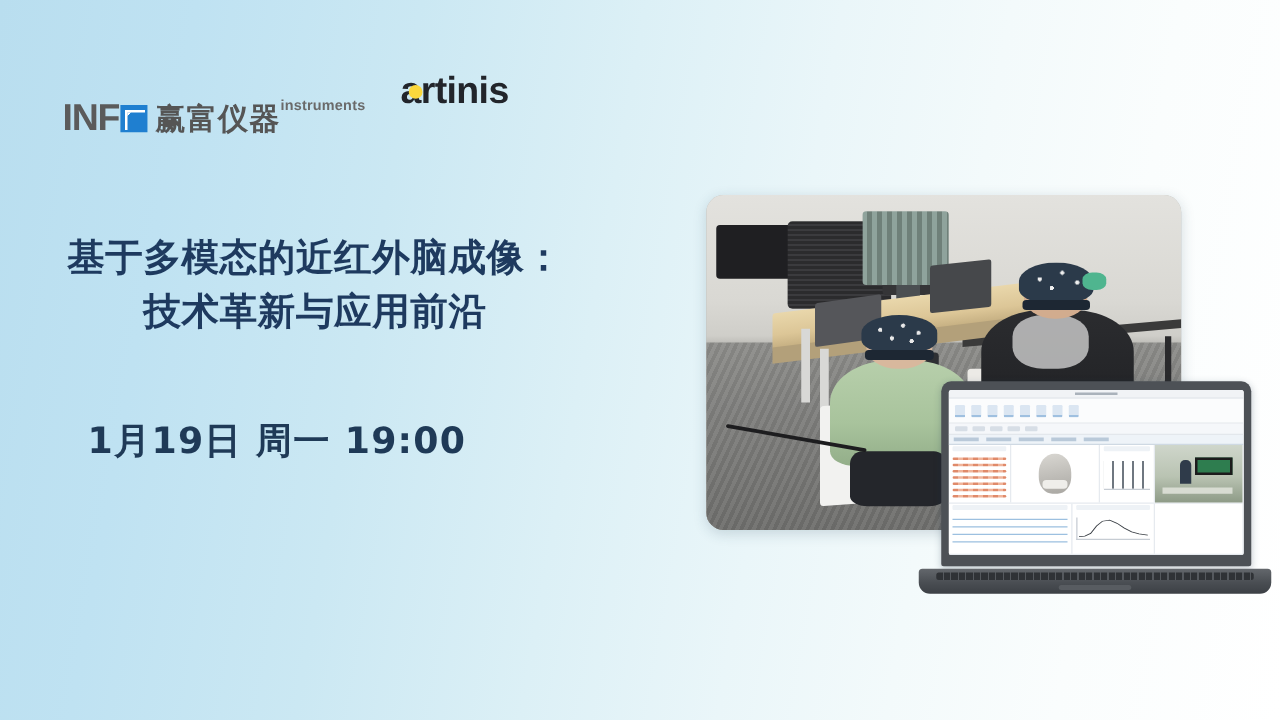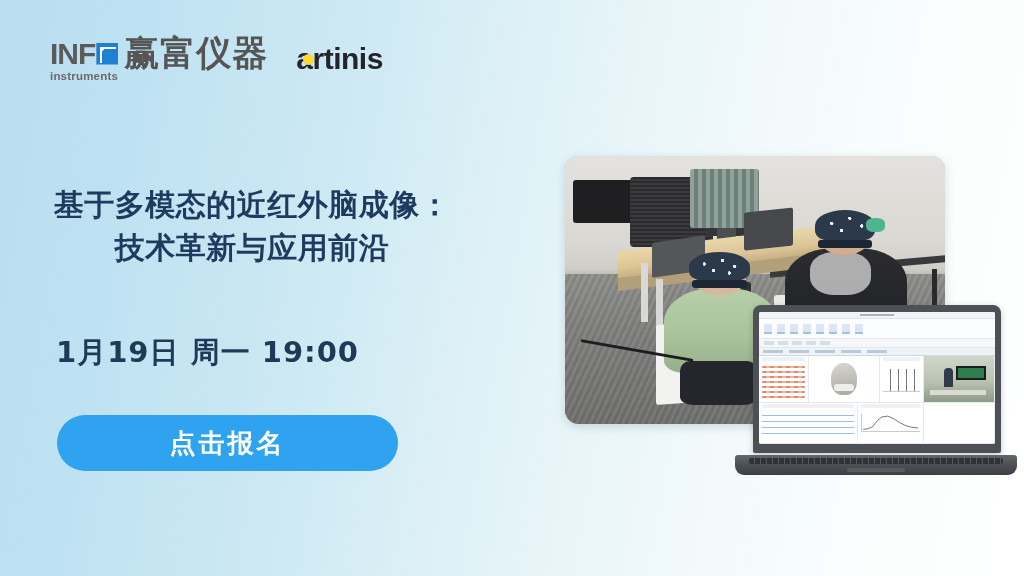--- a/index.html
+++ b/index.html
@@ -21,21 +21,21 @@
        #fafdfd 84%,
        #ffffff 100%);
     overflow:hidden;
   }
 
   
   .logo-row {
     position:absolute; left:50px; top:36px;
     display:flex; align-items:center; gap:28px;
   }
-  .info-logo { display:flex; flex-direction:column; align-items:flex-start; }
+  .info-logo { display:flex; flex-direction:row; align-items:flex-start;margin-top:44px; }
   .info-top { display:flex; align-items:center; }
   .info-word {
     font-family:"Liberation Sans", sans-serif;
     font-weight:bold; font-size:30px; letter-spacing:-1px;
     color:#5b5b5b; line-height:1;
   }
   .info-sq {
     width:22px; height:22px; margin-left:1px;
     background:#1f7fd0; position:relative;
     clip-path:polygon(0 0, 100% 0, 100% 100%, 0 100%);
@@ -46,21 +46,21 @@
     border-left:2px solid #ffffff; border-top:2px solid #ffffff;
     border-right:0; border-bottom:0;
     background:linear-gradient(135deg,#ffffff 0 2px, transparent 2px);
   }
   .info-sub {
     font-size:11.5px; color:#6a6a6a; letter-spacing:.2px;
     margin-top:-1px; font-weight:600;text-align:center;
   }
   .info-cn {
     font-family:"DejaVu Sans", sans-serif;
-    font-weight:bold; font-size:35px; color:#555555;
+    font-weight:bold; font-size:24px; color:#555555;
     letter-spacing:1px; margin-left:6px; line-height:1;
     align-self:center;
   }
   .artinis {
     display:flex; align-items:center;
     font-weight:bold; font-size:30px; color:#22252b;
     letter-spacing:-.5px; position:relative;
   }
   .artinis .dot {
     position:absolute; left:7px; top:12px;
@@ -71,27 +71,27 @@
   .header-right {
     position:absolute; right:58px; top:38px;
     text-align:right; color:#4a4f57;
   }
   .hr-year { font-size:20px; letter-spacing:.5px; line-height:1.35; }
   .hr-label{ font-size:20px; letter-spacing:.5px; line-height:1.35; }
 
   
   .title {
     position:absolute; left:52px; top:186px; width:400px;
-    font-family:Liberation Mono, monospace;
+    font-family:Liberation Sans, sans-serif;
     font-weight:bold; font-size:30px; line-height:1.42;
     color:#1e3a5f; text-align:center; letter-spacing:.5px;
   }
   .title .l2 { display:block; }
   .datetime {
-    position:absolute; left:56px; top:333px;
+    position:absolute; left:70px; top:333px;
     font-family:"DejaVu Sans", sans-serif;
     font-size:29px; font-weight:600; color:#1f3a57;
     letter-spacing:1px;
     text-align:right;
   }
   .cta {
     position:absolute; left:57px; top:415px;
     width:341px; height:56px; border-radius:28px;
     background:#2fa3f0;
     display:flex; align-items:center; justify-content:center;
@@ -290,23 +290,20 @@
   </div>
 
 
   <div class="title">
     <span class="l1">基于多模态的近红外脑成像：</span>
     <span class="l2">技术革新与应用前沿</span>
   </div>
 
   <div class="datetime">1月19日  周一  19:00</div>
 
-  <div class="cta">
-    <span>点击报名</span>
-  </div>
 
   <div class="photo">
     <div class="ph-wall"></div>
     <div class="ph-floor"></div>
     <div class="ph-baseboard"></div>
     <div class="ph-monitor"></div>
     <div class="ph-chairblk"></div>
     <div class="ph-chairblk2"></div>
     <div class="ph-stand"></div>
     <div class="ph-standleg"></div>

